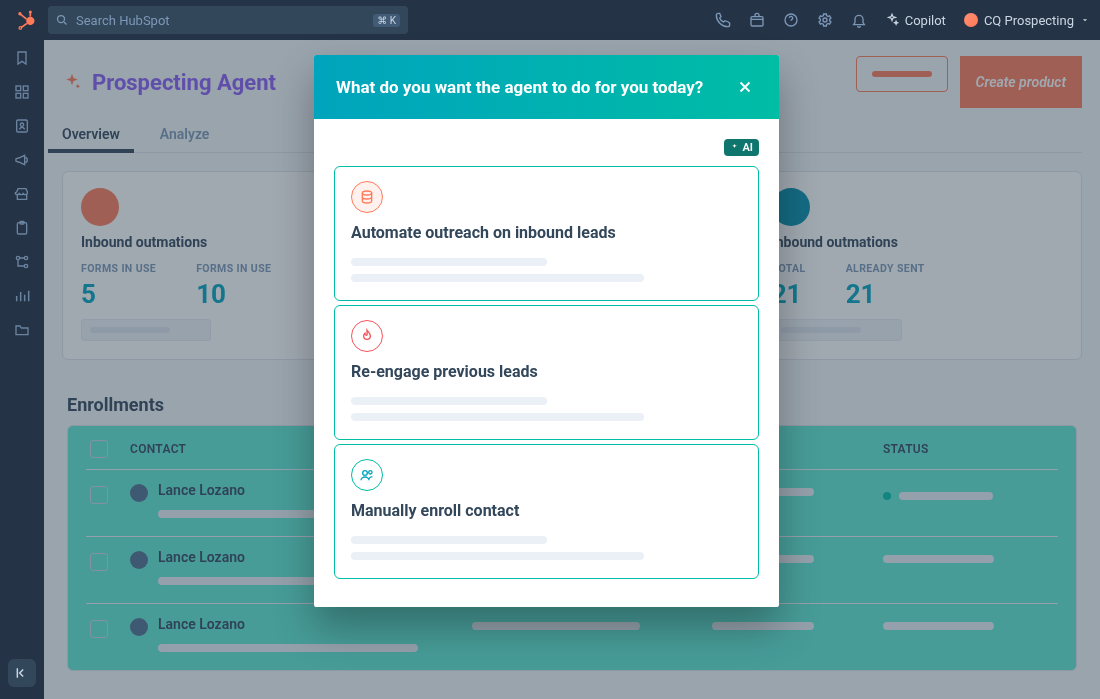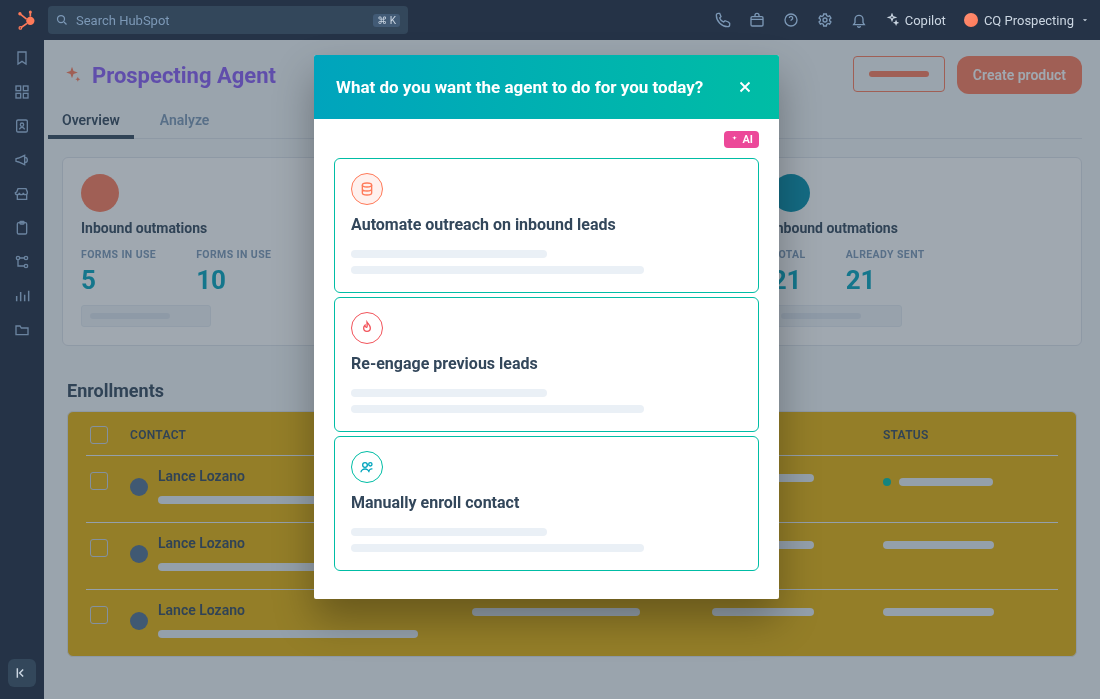--- a/index.html
+++ b/index.html
@@ -24,21 +24,21 @@
   .rail-end { margin-bottom:12px; width:28px; height:28px; border-radius:6px; background:#33475b; display:flex; align-items:center; justify-content:center; }
 
   
   .main { position:absolute; top:40px; left:44px; right:0; bottom:0; background:#f5f8fa; padding:16px 18px; overflow:hidden; }
   .page-header { display:flex; align-items:center; gap:10px; }
   .page-sparkle { color:#ff7a59; }
   .page-title { font-size:22px; font-weight:700; color:#8b5cf6; }
   .header-actions { margin-left:auto; display:flex; gap:12px; }
   .btn-outline { width:92px; height:36px; border:1.5px solid #ff7a59; border-radius:4px; display:flex; align-items:center; justify-content:center; }
   .btn-outline .ph { width:60px; height:6px; background:#ff7a59; border-radius:3px; }
-  .btn-primary { height:38px; padding:0 16px; background:#ff7a59; color:#fff; border-radius:12px; display:flex; align-items:center; font-weight:600; font-size:14px; }
+  .btn-primary { height:52px; padding:0 16px; background:#ff7a59; color:#fff; border-radius:0; display:flex; align-items:center; font-weight:600; font-size:14px;font-style:italic; }
 
   .tabs { display:flex; gap:40px; margin-top:8px; border-bottom:1px solid #dfe3eb; }
   .tab { padding:10px 0; font-size:14px; font-weight:600; color:#7c98b6; position:relative; }
   .tab.active { color:#33475b; }
   .tab.active::after { content:""; position:absolute; left:-14px; right:-14px; bottom:-1px; height:4px; background:#33475b; }
 
   .cards { display:flex; gap:16px; margin-top:18px; }
   .stats-card { flex:1; background:#fff; border:1px solid #dfe3eb; border-radius:6px; padding:16px 18px 18px; }
   .card-dot { width:38px; height:38px; border-radius:50%; margin-bottom:8px; }
   .dot-orange { background:#ff7a59; }
@@ -55,35 +55,35 @@
   .enroll-section { margin-top:20px; background:#fff; border:1px solid #dfe3eb; border-radius:6px; padding:14px 17px 0; }
   .sect-title { font-size:18px; font-weight:700; color:#33475b; margin-bottom:10px; padding-left:0; }
   .tbl-head { display:flex; align-items:center; padding:10px 4px; border-bottom:1px solid transparent; }
   .col-check { width:40px; }
   .col-contact { flex:2; font-size:12px; color:#33475b; font-weight:600; letter-spacing:0.3px; }
   .col-mid { flex:1.4; }
   .col-emails { flex:1; font-size:12px; color:#33475b; font-weight:600; letter-spacing:0.3px; }
   .col-status { flex:1; font-size:12px; color:#33475b; font-weight:600; letter-spacing:0.3px; }
   .chk { width:18px; height:18px; border:1.5px solid #cbd6e2; border-radius:3px; }
   .row { display:flex; align-items:flex-start; padding:12px 4px 18px; border-top:1px solid #eaf0f6; }
-  .contact-cell { display:flex; align-items:center; gap:10px; flex:2; }
+  .contact-cell { display:flex; align-items:flex-start; gap:10px; flex:2; }
   .avatar { width:18px; height:18px; border-radius:50%; background:#516f90; margin-top:2px; }
   .contact-name { font-size:14px; color:#33475b; font-weight:600; }
   .contact-sub { margin-top:12px; width:260px; height:8px; background:#eaf0f6; border-radius:4px; }
   .cell-ph { height:8px; background:#eaf0f6; border-radius:4px; }
   .status-dot { width:8px; height:8px; border-radius:50%; background:#00bda5; display:inline-block; margin-right:8px; vertical-align:middle; }
 
   
   .scrim { position:absolute; top:40px; left:44px; right:0; bottom:0; background:rgba(45,62,80,0.45); }
   .modal { position:absolute; width:465px; background:#fff; border-radius:2px; box-shadow:0 20px 40px rgba(0,0,0,0.3); left:314px; top:55px; overflow:hidden; }
   .modal-head { height:64px; background:linear-gradient(90deg,#00a4bd 0%, #00bda5 100%); color:#fff; display:flex; align-items:center; padding:0 22px; }
   .modal-title { font-size:17px; font-weight:700; }
   .modal-close { margin-left:auto; color:#fff; display:flex; align-items:center; justify-content:center; width:24px; height:24px; }
   .modal-body { padding:12px 20px 24px; }
-  .ai-pill { margin-left:auto; display:inline-flex; align-items:center; gap:3px; background:#ec4899; color:#fff; font-size:11px; font-weight:600; border-radius:4px; padding:2px 6px; }
+  .ai-pill { margin-left:auto; display:inline-flex; align-items:center; gap:3px; background:#0f766e; color:#fff; font-size:11px; font-weight:600; border-radius:4px; padding:2px 6px;margin-top:8px; }
   .ai-row { display:flex; justify-content:flex-end; margin-bottom:10px; }
   .option { border:1.5px solid #00bda5; border-radius:6px; padding:14px 16px 18px; margin-bottom:4px; }
   .opt-icon-wrap { width:32px; height:32px; border-radius:50%; display:flex; align-items:center; justify-content:center; margin-bottom:10px; }
   .opt-icon-orange { border:1.5px solid #ff7a59; background:#fff1ee; color:#ff7a59; }
   .opt-icon-red   { border:1.5px solid #f2545b; color:#f2545b; background:#fff; }
   .opt-icon-teal  { border:1.5px solid #00bda5; color:#00a4bd; background:#fff; }
   .opt-title { font-size:16px; font-weight:700; color:#33475b; margin-bottom:16px; }
   .opt-ph { height:8px; background:#eaf0f6; border-radius:4px; margin-bottom:8px; }
 
   svg { display:block; }
@@ -293,21 +293,21 @@
           </div>
       </div>
       <div class="card-ph">
           <span class="bar"></span>
         </div>
     </div>
   </div>
 
   <div class="enroll-section" style="margin-left:-18px; margin-right:-18px; border-left:none; border-right:none; border-radius:0; background:transparent; border:none;">
     <div class="sect-title" style="padding-left:6px;">Enrollments</div>
-    <div style="background:#eab308; border:1px solid #dfe3eb; border-radius:6px; margin:0 6px; padding:4px 18px 0;">
+    <div style="background:#5eead4; border:1px solid #dfe3eb; border-radius:6px; margin:0 6px; padding:4px 18px 0;">
       <div class="tbl-head">
         <div class="col-check">
             <div class="chk"></div>
           </div>
         <div class="col-contact">CONTACT</div>
         <div class="col-mid"></div>
         <div class="col-emails">EMAILS</div>
         <div class="col-status">STATUS</div>
       </div>
 

